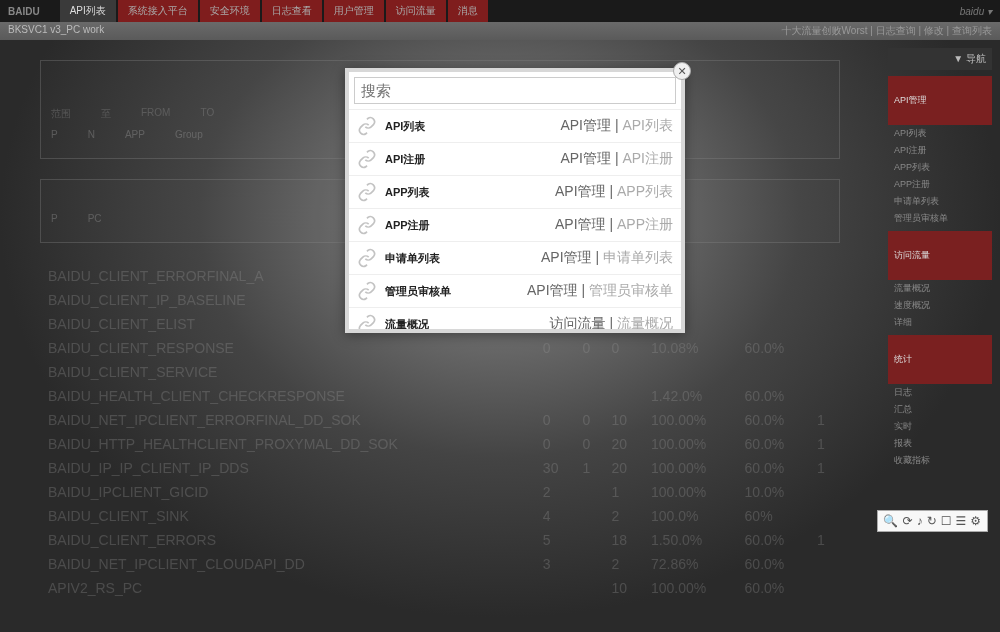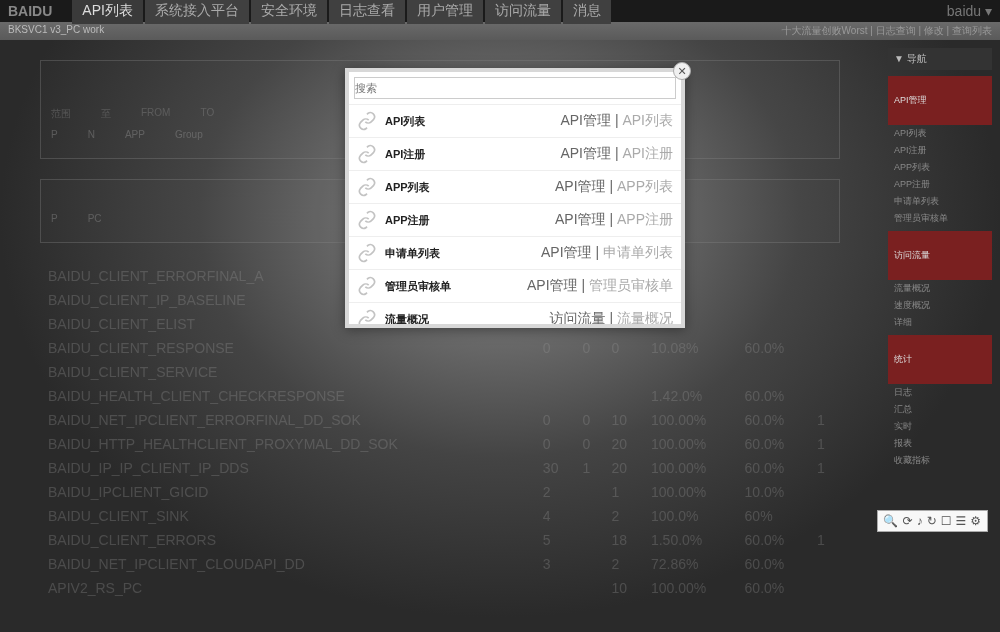--- a/index.html
+++ b/index.html
@@ -13,32 +13,32 @@
   overflow: hidden;
 }
 
 .topbar {
   height: 22px;
   background: #1a1a1a;
   display: flex;
   align-items: center;
   padding: 0 8px;
   color: #999;
-  font-size: 14px;
+  font-size: 10px;
 }
 .topbar .logo { color: #888; font-weight: bold; margin-right: 20px; }
 .topbar .tabs { display: flex; gap: 2px; }
 .topbar .tab {
   padding: 4px 10px;
-  background: #404040;
+  background: #7f1d1d;
   color: #aaa;
   cursor: pointer;
 }
 .topbar .tab.active { background: #3a3a3a; color: #ddd; }
-.topbar .right { margin-left: auto; color: #777; }
+.topbar .right { margin-left: auto; color: #777; font-style: italic; }
 
 .breadcrumb {
   height: 18px;
   background: linear-gradient(to bottom,#6a6a6a,#5a5a5a);
   color: #bbb;
   font-size: 10px;
   padding: 2px 8px;
   display: flex;
   gap: 48px;
 }
@@ -60,21 +60,21 @@
 .sidepanel {
   width: 120px;
   padding: 8px;
 }
 .sidepanel .panel-title {
   background: #333;
   color: #bbb;
   padding: 4px 6px;
   font-size: 10px;
   margin-bottom: 6px;
-  text-align: left;
+  text-align: right;
 }
 .sidepanel .section-hd {
   background: #7a2020;
   color: #ddd;
   padding: 18px 6px;
   font-size: 9px;
   margin-top: 4px;
 }
 .sidepanel .link {
   color: #888;
@@ -123,23 +123,23 @@
   border: 1px solid #aaa;
   color: #555;
   font-size: 11px;
   line-height: 16px;
   text-align: center;
   cursor: pointer;
 }
 .modal .search {
   width: calc(100% - 10px);
   margin: 5px;
-  padding: 4px 0;
+  padding: 4px 6px;
   border: 1px solid #ccc;
-  font-size: 11px;
+  font-size: 15px;
 }
 .modal .listwrap {
   height: 220px;
   overflow-y: scroll;
   border-top: 1px solid #eee;
 }
 .modal .item {
   display: flex;
   align-items: center;
   padding: 6px 8px;

